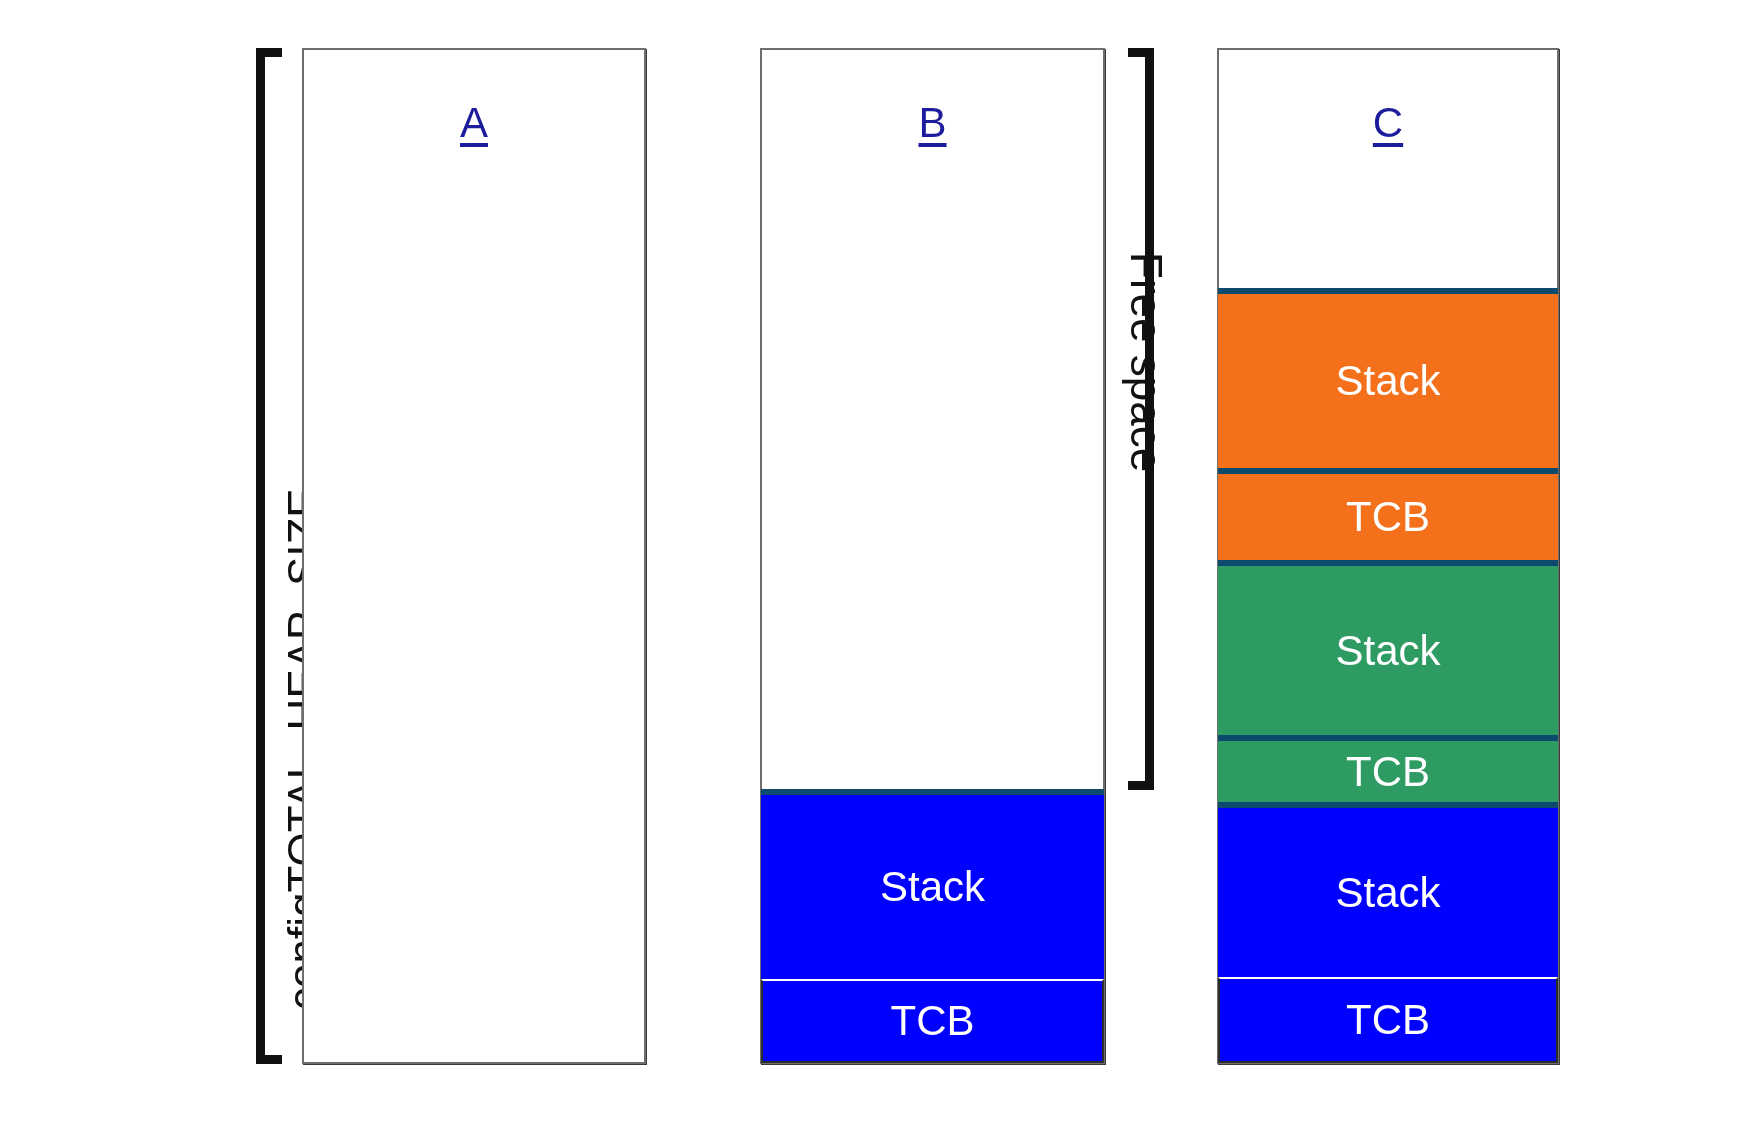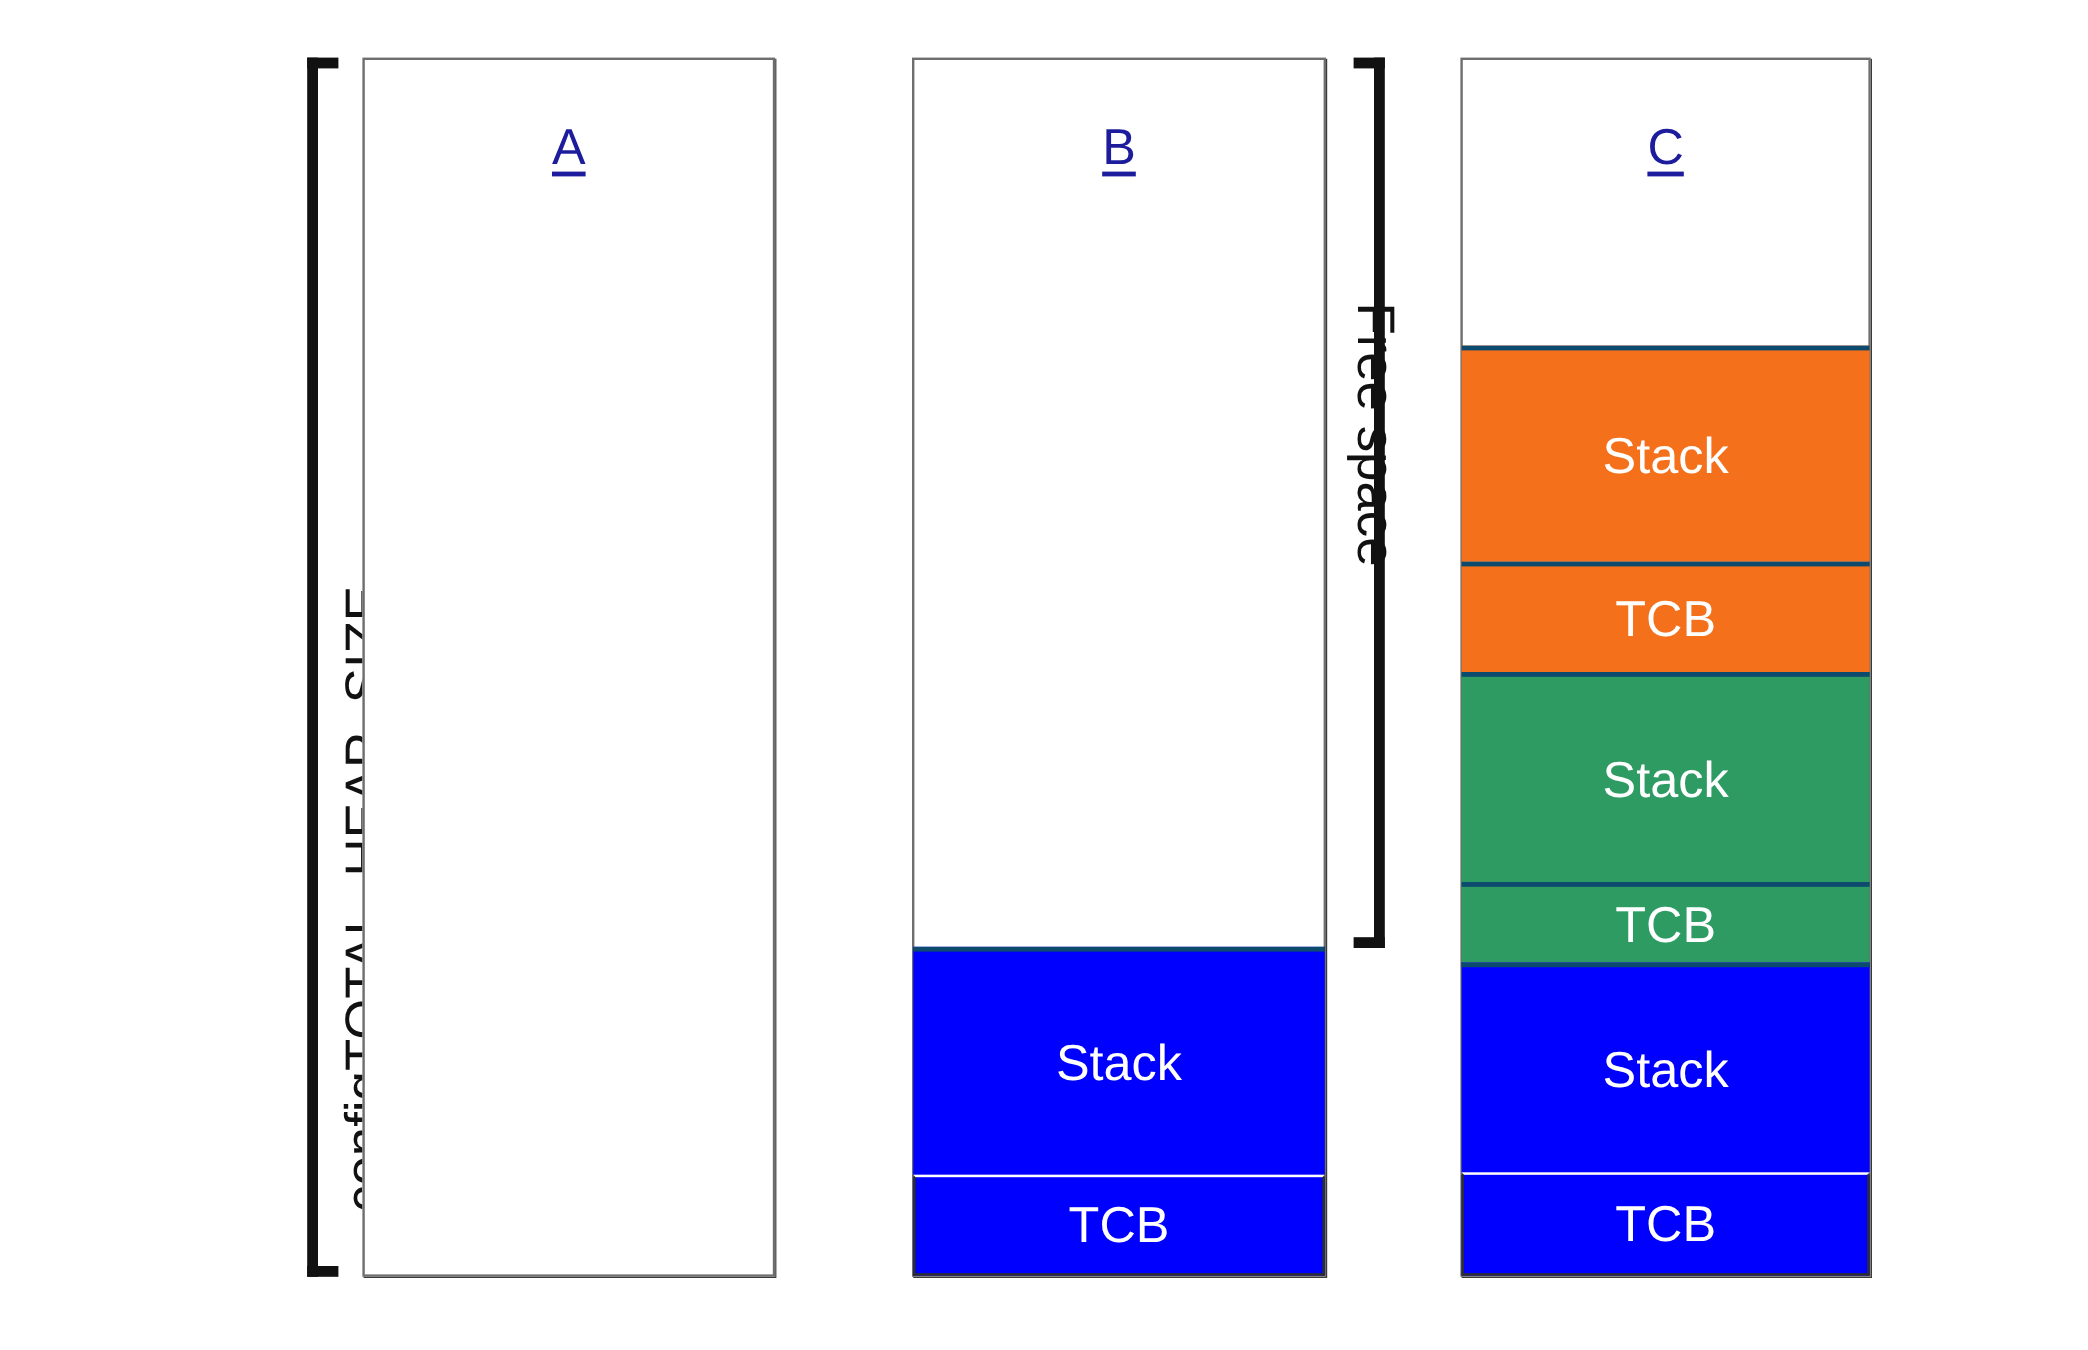--- a/index.html
+++ b/index.html
@@ -46,21 +46,21 @@
   
   .block {
     position: absolute;
     box-sizing: border-box;
     display: flex;
     align-items: center;
     justify-content: center;
     color: #ffffff;
     font-size: 42px;
     line-height: 1;
-    border-top: 4px solid #0c4a6e;
+    border-top: 6px solid #0c4a6e;
   }
   .block.bordered {
     border: 2px solid #2d2d2d;
     border-top: 2px solid #ffffff;
   }
 
   
   .bracket {
     position: absolute;
     box-sizing: border-box;

